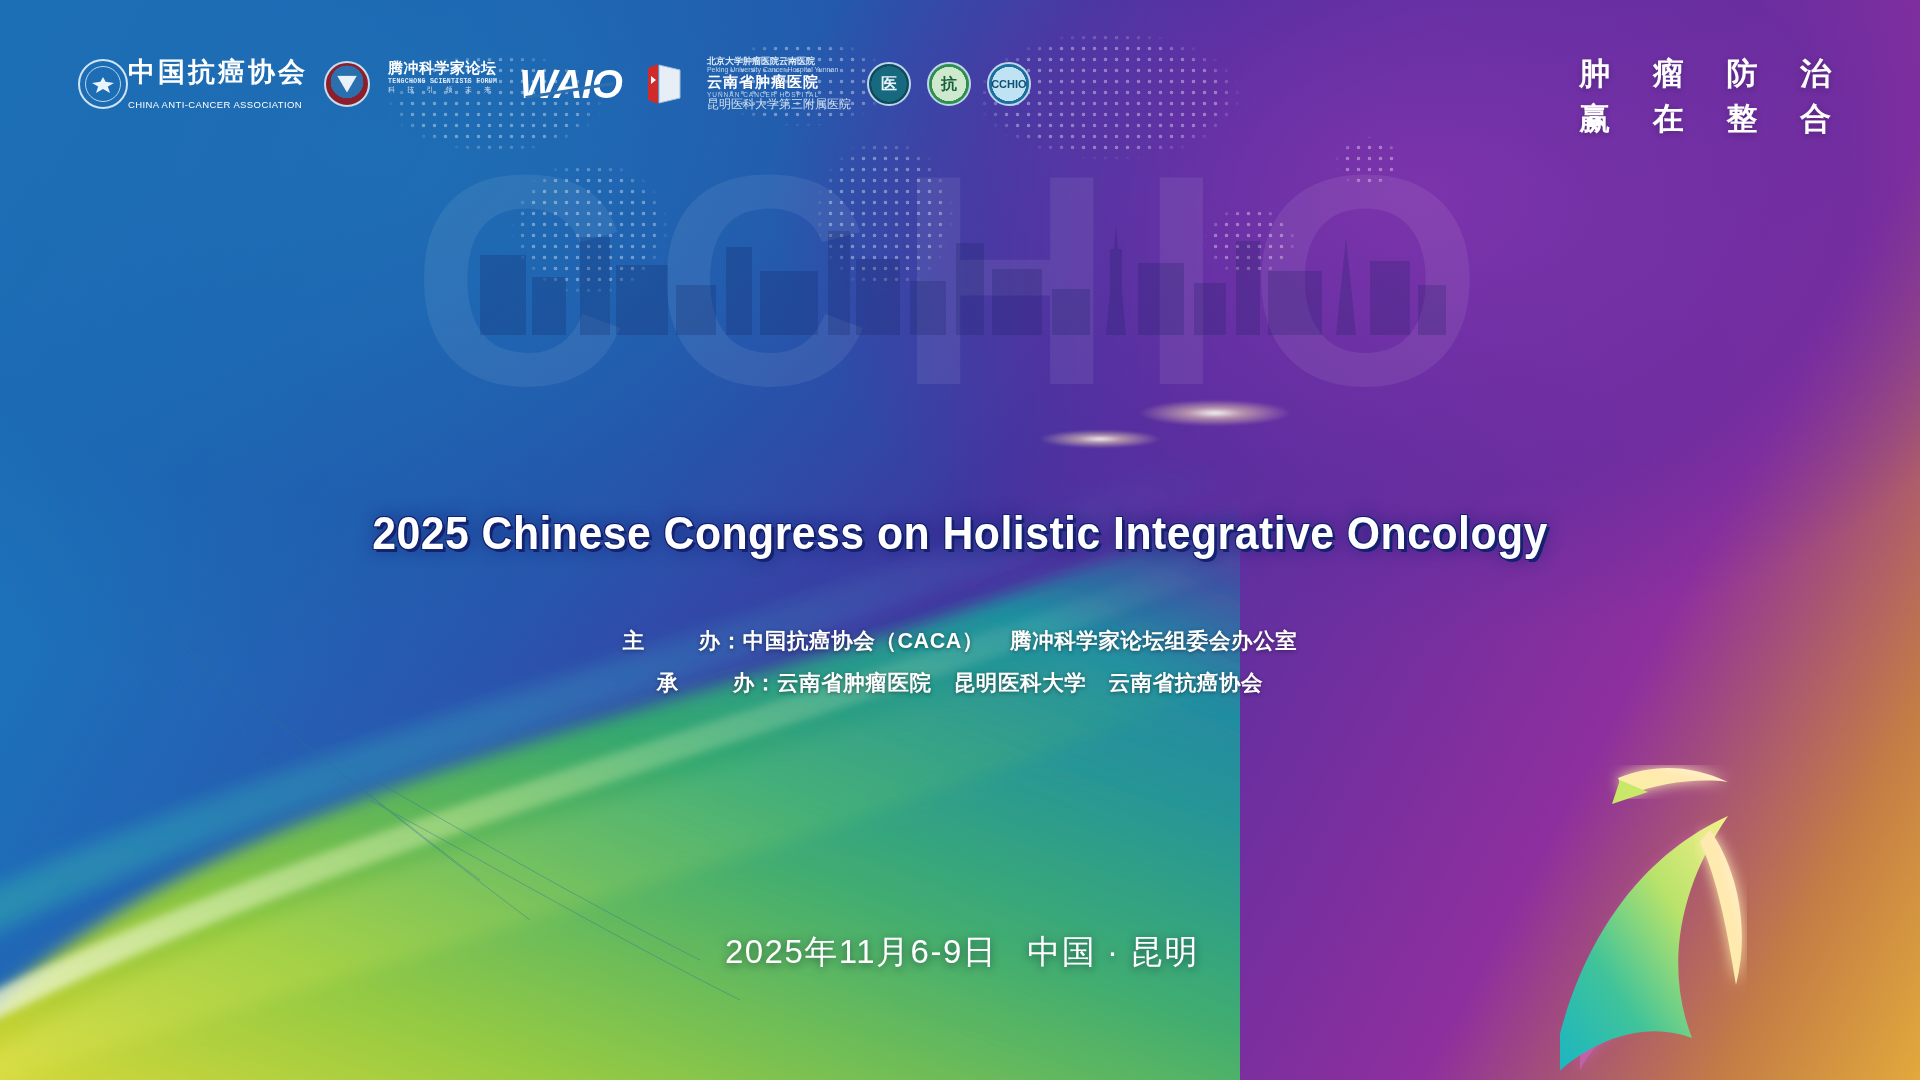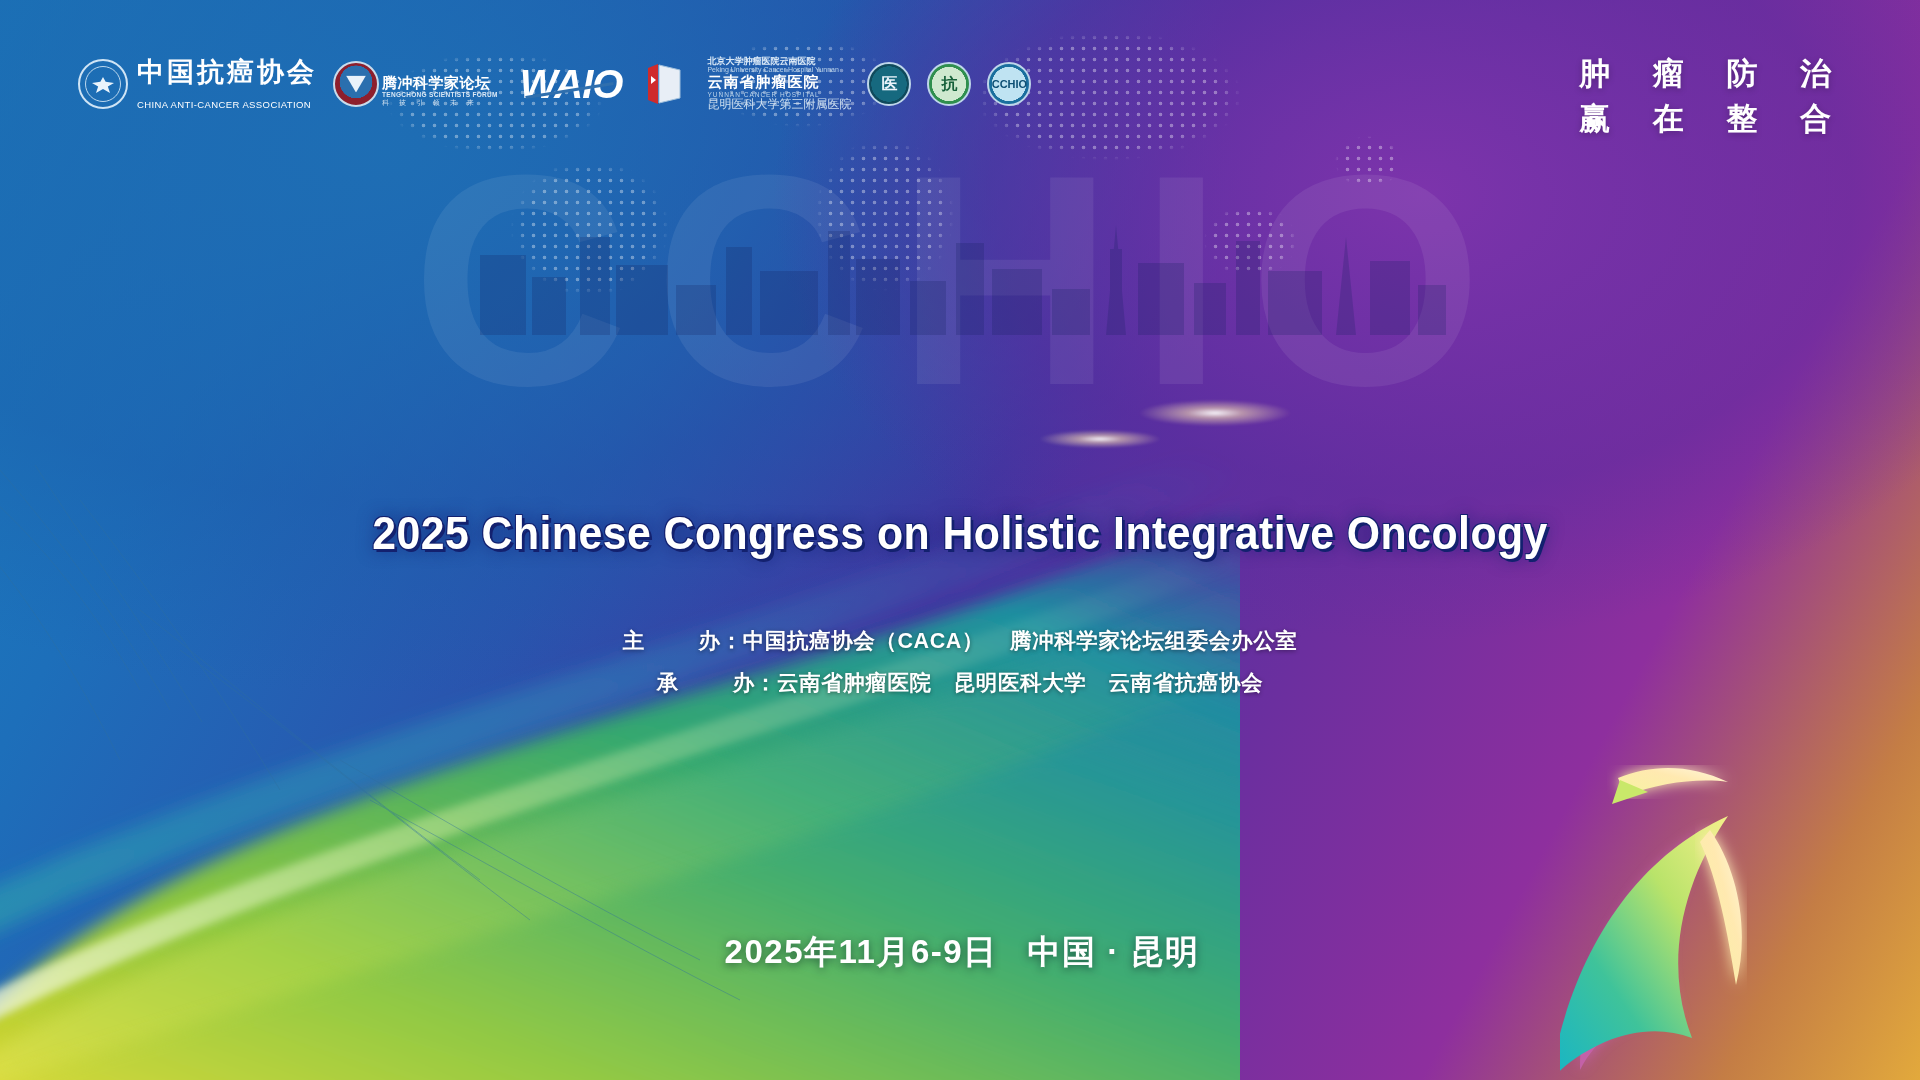--- a/index.html
+++ b/index.html
@@ -49,30 +49,30 @@
     line-height:1;user-select:none;
   }
   .skyline{position:absolute;left:470px;top:185px;width:980px;height:150px;opacity:.30;}
 
   
   .waves{position:absolute;left:-60px;bottom:-40px;width:1300px;height:760px;}
   .peacock{position:absolute;right:30px;bottom:0px;width:330px;height:360px;}
 
   
   .logobar{position:absolute;left:78px;top:48px;height:72px;display:flex;align-items:center;gap:16px;}
-  .logo-caca{display:flex;align-items:center;gap:9px;}
+  .logo-caca{display:flex;align-items:center;}
   .seal{width:50px;height:50px;border-radius:50%;border:2px solid #cfe4f5;position:relative;flex:none;}
   .seal::before{content:"";position:absolute;inset:5px;border-radius:50%;border:1px solid #bcd8ee;}
   .seal::after{content:"";position:absolute;left:50%;top:52%;transform:translate(-50%,-50%);
     width:22px;height:16px;background:#eaf4fc;
     clip-path:polygon(50% 0,62% 30%,100% 38%,72% 60%,82% 100%,50% 76%,18% 100%,28% 60%,0 38%,38% 30%);}
   .caca-tx{line-height:1.05;}
   .caca-cn{font-size:27px;font-weight:700;color:#fff;letter-spacing:3px;}
   .caca-en{font-size:9.5px;font-weight:400;color:#fff;letter-spacing:.4px;margin-top:14px;}
-  .logo-tcf{display:flex;align-items:flex-end;gap:3px;}
+  .logo-tcf{display:flex;align-items:flex-start;gap:18px;font-family:Liberation Mono, monospace;}
   .tcf-seal{width:46px;height:46px;border-radius:50%;background:radial-gradient(circle at 50% 45%,#2a6fae 0 52%,#8d1f2d 53% 100%);
     border:2px solid #c9dcec;position:relative;flex:none;}
   .tcf-seal::after{content:"";position:absolute;left:50%;top:50%;transform:translate(-50%,-50%) rotate(180deg);
     width:20px;height:17px;background:#e9f2fa;clip-path:polygon(50% 0,100% 100%,0 100%);}
   .tcf-tx{line-height:1.15;}
   .tcf-cn{font-size:15px;font-weight:700;color:#fff;letter-spacing:.5px;}
   .tcf-en{font-size:6.5px;font-weight:700;color:#dbe9f6;letter-spacing:.3px;}
   .tcf-sub{font-size:7px;color:#cfe0f0;letter-spacing:4px;}
   .waio{font-size:40px;font-weight:800;color:#fff;letter-spacing:-1px;font-style:italic;position:relative;padding:0 6px;}
   .waio::after{content:"";position:absolute;left:10%;right:12%;top:60%;height:3px;background:#2f6fae;transform:rotate(-9deg);}
@@ -134,21 +134,21 @@
 
   
   .orgs{position:absolute;left:0;right:0;top:620px;text-align:center;color:#fff;}
   .orgs .line{font-size:21.5px;font-weight:700;line-height:42px;letter-spacing:.6px;
     text-shadow:0 1px 4px rgba(0,0,0,.45);}
   .orgs .lbl{display:inline-block;min-width:98px;text-align:justify;text-align-last:justify;}
   .gap{display:inline-block;width:26px;}
 
   
   .footer{position:absolute;left:4px;right:0;top:930px;text-align:center;
-    font-size:33px;font-weight:700;color:#fff;letter-spacing:1.5px;
+    font-size:33px;font-weight:400;color:#fff;letter-spacing:1.5px;
     text-shadow:0 2px 8px rgba(0,20,30,.55);}
   .footer .sp{display:inline-block;width:30px;}
 </style>
 </head>
 <body>
 
 <div id="stage">
 
   <div class="layer dotmap"></div>
 

